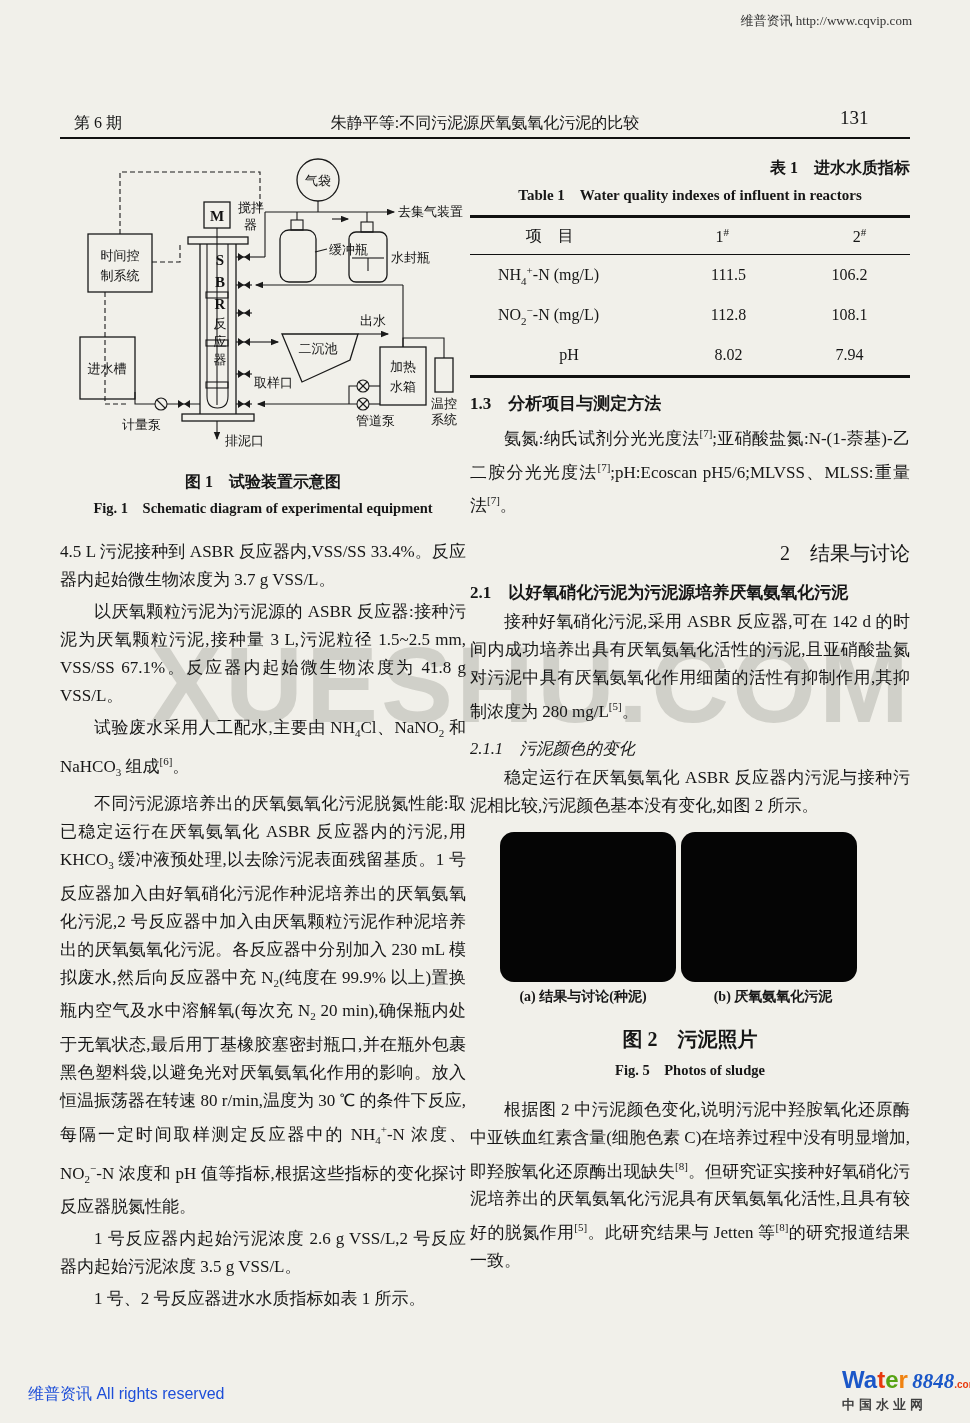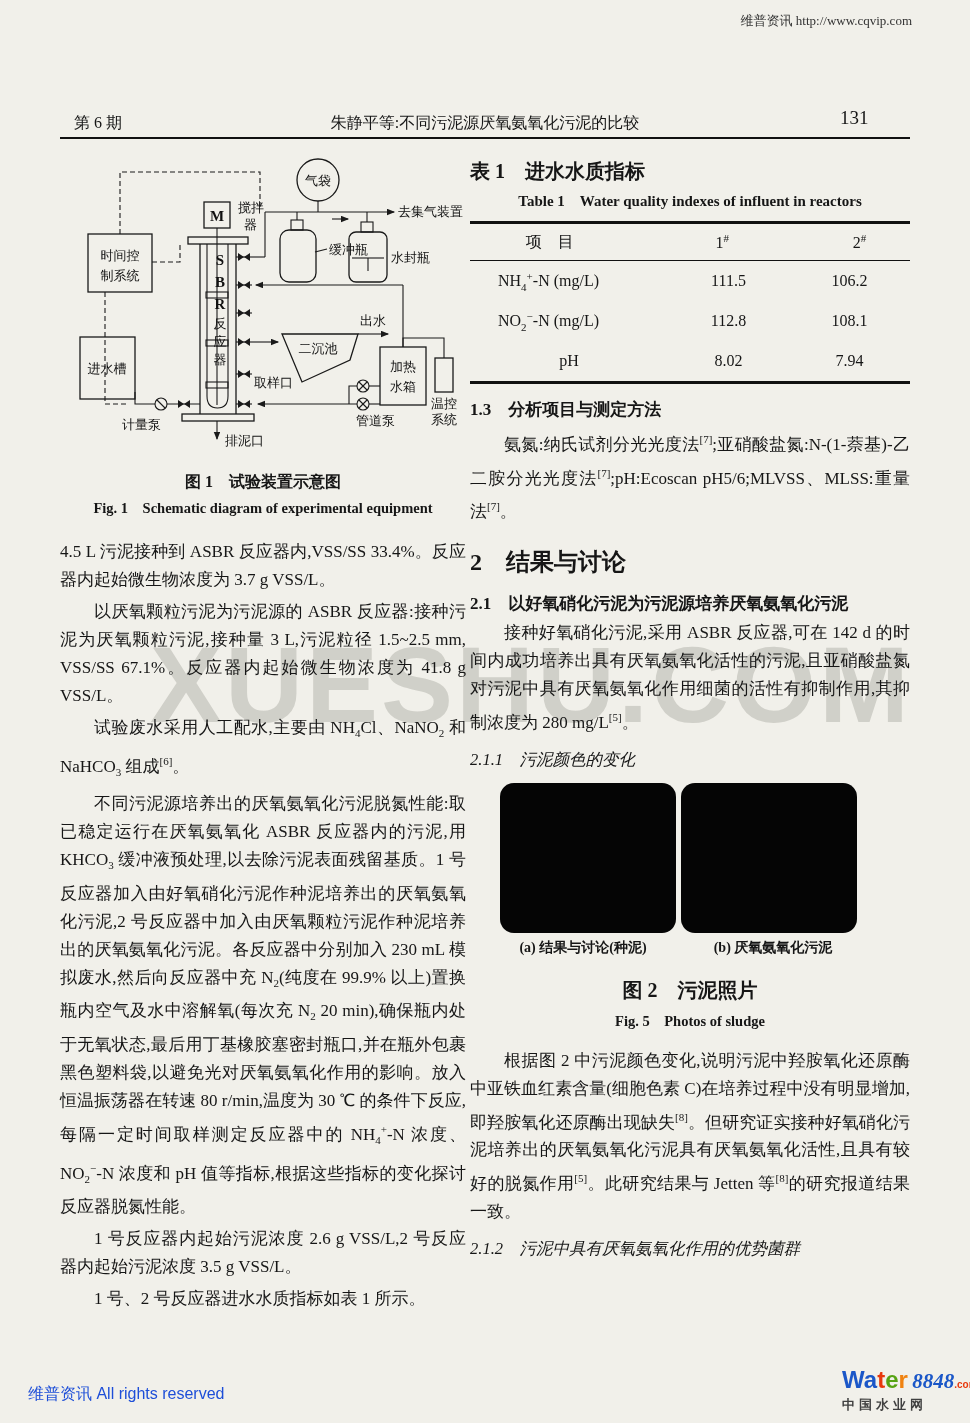--- a/index.html
+++ b/index.html
@@ -18,33 +18,33 @@
   .colL{position:absolute;left:60px;top:152px;width:406px;}
   .colR{position:absolute;left:470px;top:150px;width:440px;}
 
   .fig-cap-cn{text-align:center;font-weight:bold;font-size:16px;margin-top:10px;}
   .fig-cap-en{text-align:center;font-weight:bold;font-size:14.5px;margin-top:6px;}
 
   .body-p{font-size:17px;line-height:28px;text-align:justify;margin:4px 0 0 0;}
   .ind{text-indent:2em;}
   .colL .first-p{margin-top:20px;}
 
-  .tbl-title-cn{text-align:left;font-weight:bold;font-size:20px;margin-top:8px;}
+  .tbl-title-cn{text-align:right;font-weight:bold;font-size:16px;margin-top:8px;}
   .tbl-title-en{text-align:center;font-weight:bold;font-size:15px;margin-top:7px;}
   .tbl{margin-top:10px;border-top:3px solid #111;border-bottom:3px solid #111;font-size:16px;}
   .tbl-row{display:flex;align-items:center;height:40px;}
   .tbl-head{border-bottom:1.5px solid #111;height:36px;gap:36px;}
   .tbl .c1{width:45%;padding-left:28px;box-sizing:border-box;}
   .tbl .c2,.tbl .c3{width:27.5%;text-align:center;}
   .tbl-head .c1{text-align:center;padding-left:0;letter-spacing:6px;}
   .tbl-row:nth-child(4) .c1{text-align:center;padding-left:0;}
   sup,sub{font-size:11px;}
 
   .h-sub{font-weight:bold;font-size:17px;margin:14px 0 4px 0;}
-  .h-main{font-weight:bold;font-size:24px;margin:20px 0 10px 0;}
+  .h-main{font-weight:normal;font-size:20px;margin:20px 0 10px 0;text-align:right;}
   .h-ital{font-weight:normal;font-style:italic;font-size:16.5px;margin:12px 0 2px 0;}
 
   .photos{display:flex;gap:5px;margin:12px 0 0 30px;}
   .photo{width:176px;height:150px;background:#050505;border-radius:14px;}
   .photo-caps{display:flex;margin:6px 0 0 18px;font-weight:bold;font-size:14px;}
   .photo-caps span{width:190px;text-align:center;}
   .fig2-cn{text-align:center;font-weight:bold;font-size:20px;margin-top:20px;}
   .fig2-en{text-align:center;font-weight:bold;font-size:14.5px;margin-top:8px;}
 
   .fig1 svg{display:block;}
@@ -240,35 +240,35 @@
       </div>
 
       <div class="h-sub">1.3　分析项目与测定方法</div>
       <p class="body-p ind">氨氮:纳氏试剂分光光度法<sup>[7]</sup>;亚硝酸盐氮:N-(1-萘基)-乙二胺分光光度法<sup>[7]</sup>;pH:Ecoscan pH5/6;MLVSS、MLSS:重量法<sup>[7]</sup>。</p>
 
       <div class="h-main">2　结果与讨论</div>
       <div class="h-sub">2.1　以好氧硝化污泥为污泥源培养厌氧氨氧化污泥</div>
       <p class="body-p ind">接种好氧硝化污泥,采用 ASBR 反应器,可在 142 d 的时间内成功培养出具有厌氧氨氧化活性的污泥,且亚硝酸盐氮对污泥中具有厌氧氨氧化作用细菌的活性有抑制作用,其抑制浓度为 280 mg/L<sup>[5]</sup>。</p>
 
       <div class="h-ital">2.1.1　污泥颜色的变化</div>
+      <p class="body-p ind">稳定运行在厌氧氨氧化 ASBR 反应器内污泥与接种污泥相比较,污泥颜色基本没有变化,如图 2 所示。</p>
 
       <div class="photos">
         <div class="photo"></div>
         <div class="photo"></div>
       </div>
       <div class="photo-caps">
         <span>(a) 结果与讨论(种泥)</span>
         <span>(b) 厌氧氨氧化污泥</span>
       </div>
       <div class="fig2-cn">图 2　污泥照片</div>
       <div class="fig2-en">Fig. 5　Photos of sludge</div>
 
       <p class="body-p ind" style="margin-top:16px;">根据图 2 中污泥颜色变化,说明污泥中羟胺氧化还原酶中亚铁血红素含量(细胞色素 C)在培养过程中没有明显增加,即羟胺氧化还原酶出现缺失<sup>[8]</sup>。但研究证实接种好氧硝化污泥培养出的厌氧氨氧化污泥具有厌氧氨氧化活性,且具有较好的脱氮作用<sup>[5]</sup>。此研究结果与 Jetten 等<sup>[8]</sup>的研究报道结果一致。</p>
 
-      <div class="h-ital">2.1.2　污泥中具有厌氧氨氧化作用的优势菌群</div>
     </div>
 
     <div class="foot-left">维普资讯 All rights reserved</div>
 
     <div class="logo">
       <div class="logo-top">
         <span class="logo-word">
           <span style="color: rgb(27, 87, 200);">W</span><span style="color: rgb(27, 87, 200);">a</span><span style="color: rgb(232, 56, 13);">t</span><span style="color: rgb(86, 163, 19);">e</span><span style="color: rgb(240, 130, 15);">r</span>
         </span><span class="logo-num" style="color: rgb(27, 87, 200);">8848</span><span class="logo-tld" style="color: rgb(232, 56, 13);">.com</span>
       </div>

